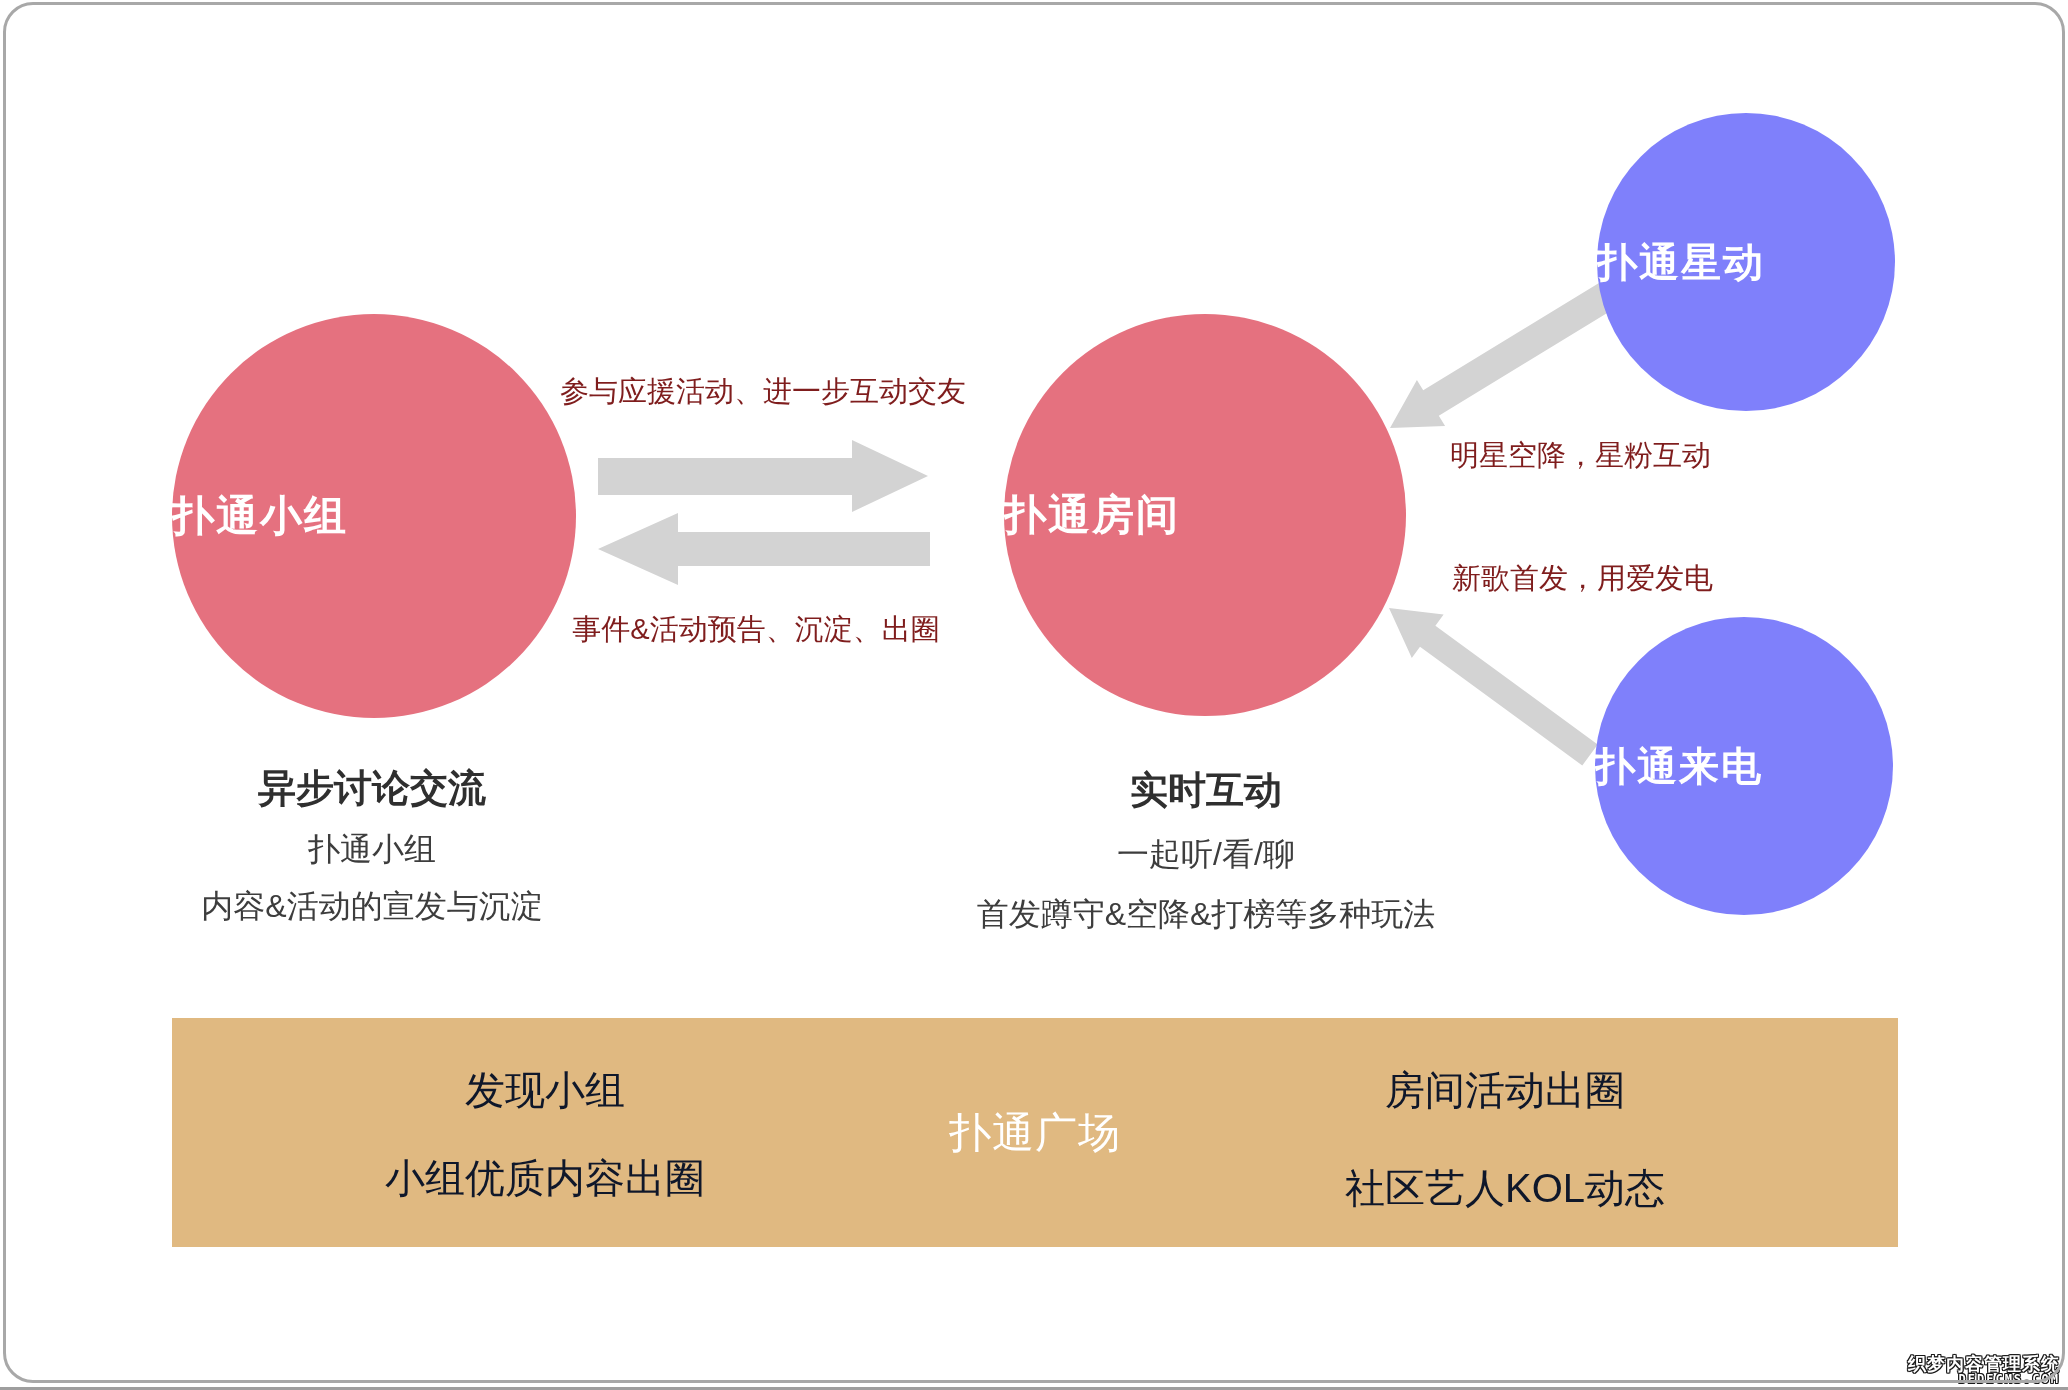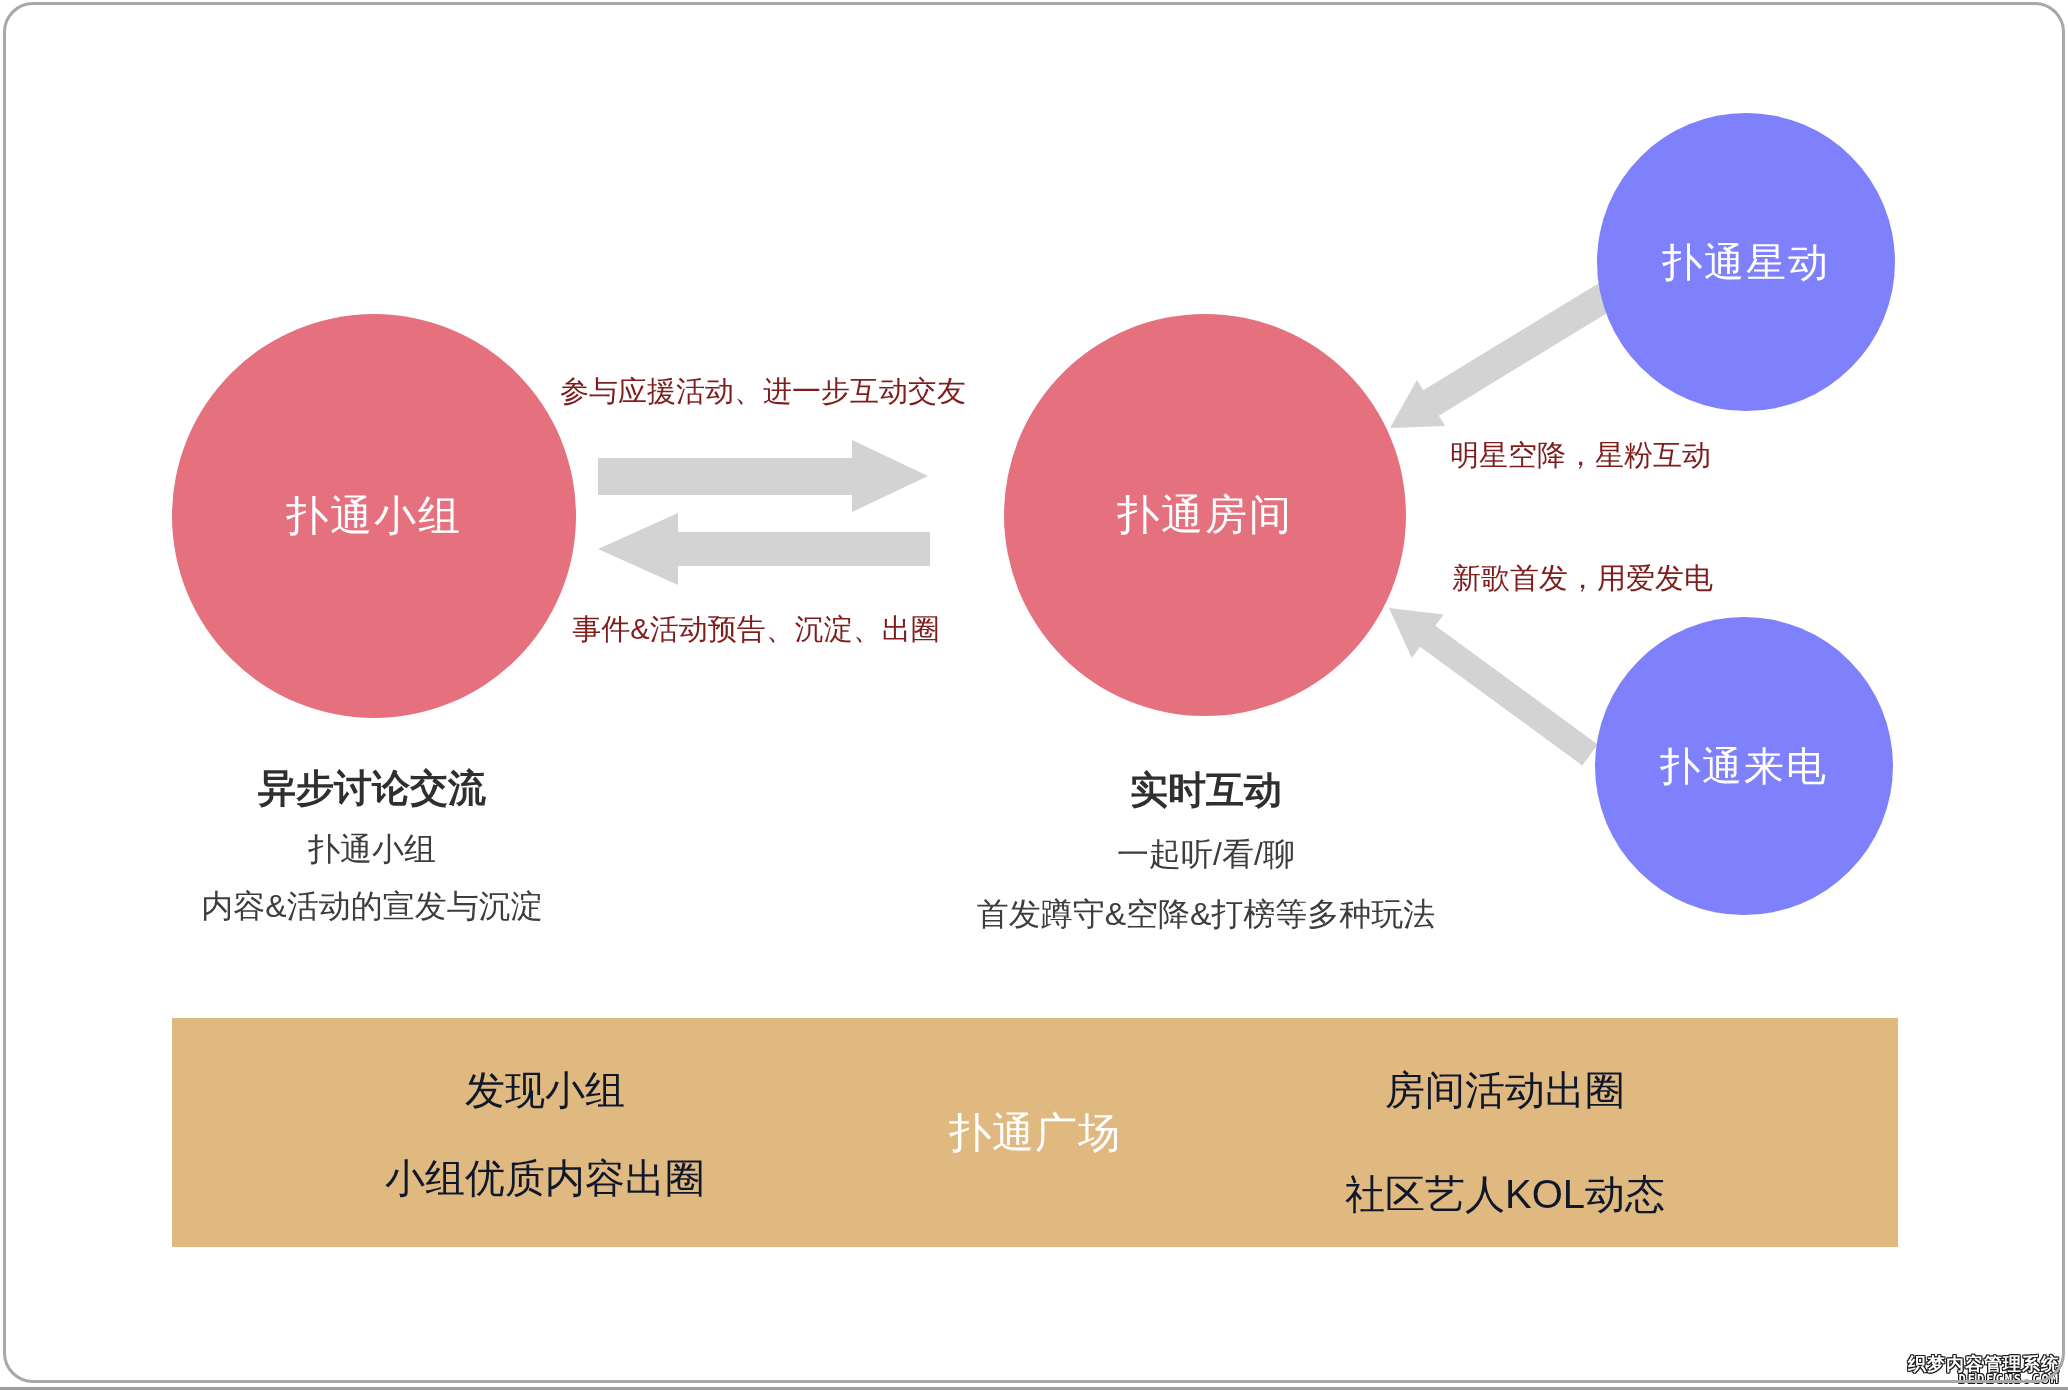--- a/index.html
+++ b/index.html
@@ -9,22 +9,22 @@
   }
   .frame{
     position:absolute;left:3px;top:2px;right:3px;bottom:7px;
     border:3px solid #a8a8a8;border-radius:30px;pointer-events:none;
   }
   .bottom-edge{
     position:absolute;left:0;right:0;bottom:0;height:3px;background:#9e9e9e;
   }
   .arrows{position:absolute;left:0;top:0;}
   .circle{
-    position:absolute;border-radius:50%;display:flex;align-items:center;justify-content:center;
-    color:#ffffff;font-size:42px;letter-spacing:2px;white-space:nowrap;
+    position:absolute;border-radius:50%;display:flex;align-items:center;
+    color:#ffffff;font-size:42px;letter-spacing:2px;white-space:nowrap;font-weight:bold;
   }
   .circle.pink{background:#e5717f;}
   .circle.purple{background:#7f80fb;}
   .edge-label{
     position:absolute;color:#7f1d1d;font-size:29px;white-space:nowrap;
     transform:translate(-50%,-50%);
   }
   .edge-label.left-anchor{transform:translate(0,-50%);}
   .desc-line{
     position:absolute;color:#3d3d3d;font-size:32px;white-space:nowrap;
@@ -85,21 +85,21 @@
 
   <div class="desc-line desc-title" style="left:1206px;top:790px;">实时互动</div>
   <div class="desc-line" style="left:1206px;top:855px;">一起听/看/聊</div>
   <div class="desc-line" style="left:1206px;top:915px;">首发蹲守&amp;空降&amp;打榜等多种玩法</div>
 
   <div class="plaza-bar">
     <div class="plaza-text" style="left:373px;top:72px;">发现小组</div>
     <div class="plaza-text" style="left:373px;top:160px;">小组优质内容出圈</div>
     <div class="plaza-text plaza-title" style="left:863px;top:115px;">扑通广场</div>
     <div class="plaza-text" style="left:1333px;top:72px;">房间活动出圈</div>
-    <div class="plaza-text" style="left:1333px;top:176px;">社区艺人KOL动态</div>
+    <div class="plaza-text" style="left:1333px;top:170px;">社区艺人KOL动态</div>
   </div>
 
   <div class="watermark">
     <div class="wm-cn">织梦内容管理系统</div>
     <div class="wm-en">DEDECMS.COM</div>
   </div>
 
   <div class="frame"></div>
   <div class="bottom-edge"></div>
 

